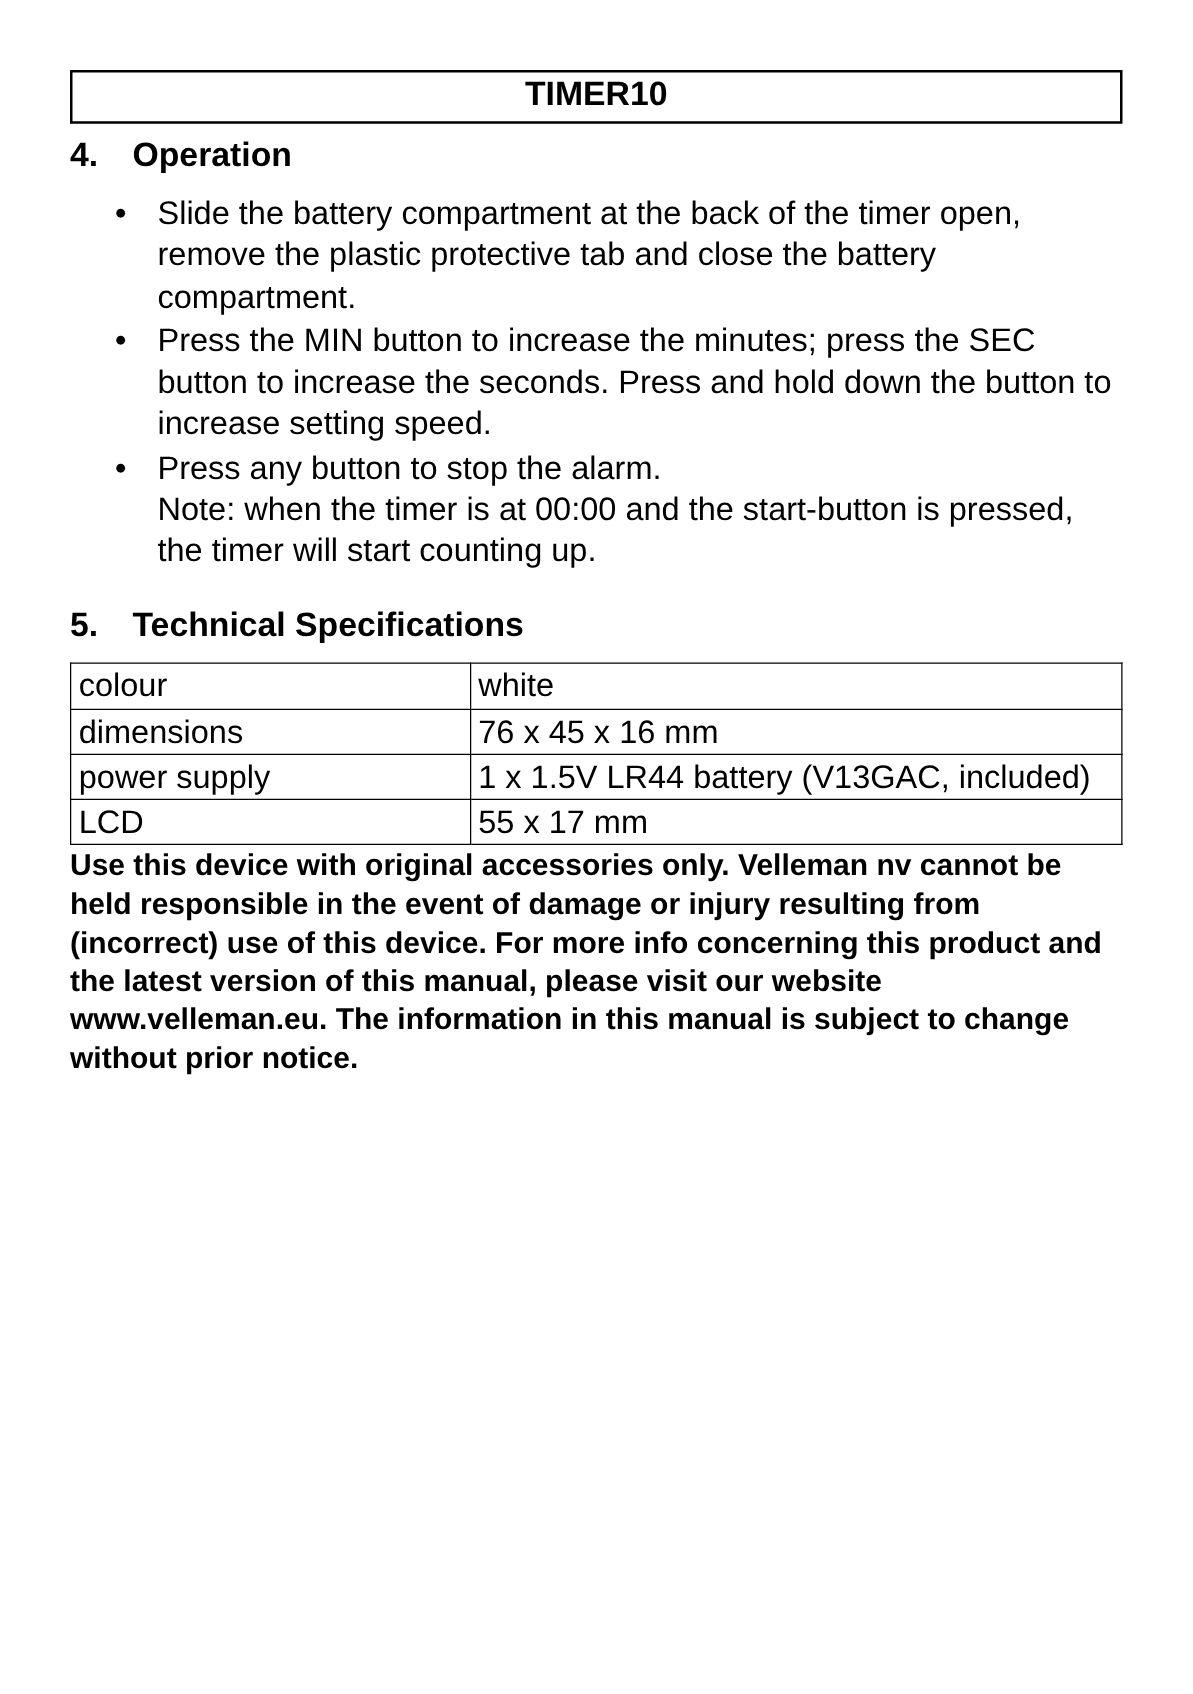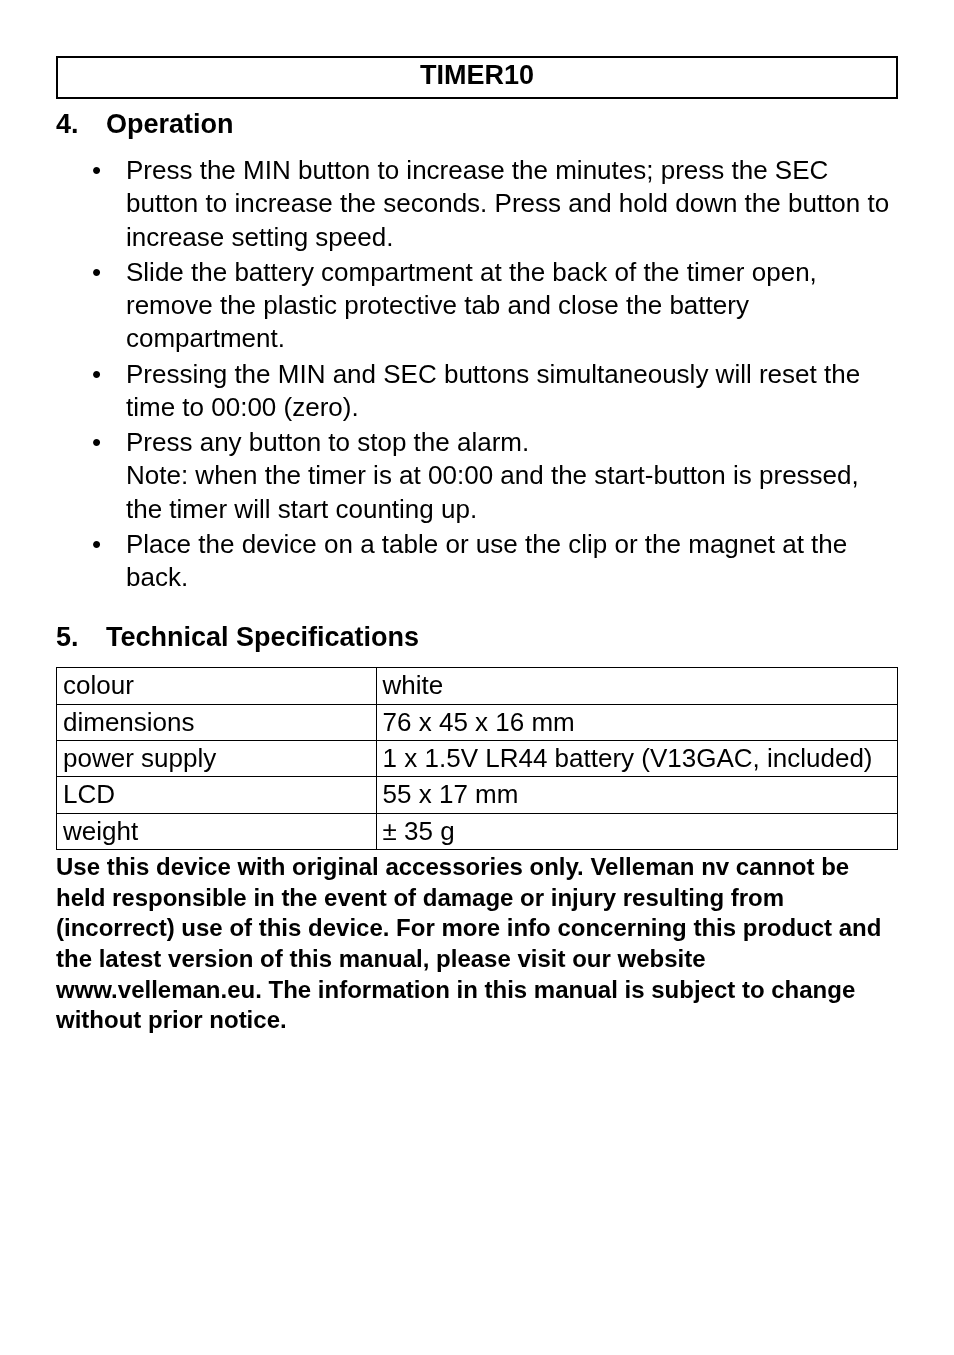--- a/index.html
+++ b/index.html
@@ -29,26 +29,24 @@
   <div class="header-box">
     <div class="header-text">TIMER10</div>
   </div>
 
   <div class="section-heading">
     <span class="section-num">4.</span>
     <span>Operation</span>
   </div>
 
   <ul class="bullets">
+    <li>Slide the battery compartment at the back of the timer open, remove the plastic protective tab and close the battery compartment.</li>
     <li>Press the MIN button to increase the minutes; press the SEC button to increase the seconds. Press and hold down the button to increase setting speed.</li>
-    <li>Slide the battery compartment at the back of the timer open, remove the plastic protective tab and close the battery compartment.</li>
-    <li>Pressing the MIN and SEC buttons simultaneously will reset the time to 00:00 (zero).</li>
     <li style="white-space: pre-line;">Press any button to stop the alarm.
 Note: when the timer is at 00:00 and the start-button is pressed, the timer will start counting up.</li>
-    <li>Place the device on a table or use the clip or the magnet at the back.</li>
   </ul>
 
   <div class="section-heading">
     <span class="section-num">5.</span>
     <span>Technical Specifications</span>
   </div>
 
   <table class="spec-table">
     <tbody>
         <tr>
@@ -60,23 +58,19 @@
       <td>76 x 45 x 16 mm</td>
     </tr>
     <tr>
       <td class="label">power supply</td>
       <td>1 x 1.5V LR44 battery (V13GAC, included)</td>
     </tr>
     <tr>
       <td class="label">LCD</td>
       <td>55 x 17 mm</td>
     </tr>
-    <tr>
-      <td class="label">weight</td>
-      <td>± 35 g</td>
-    </tr>
   </tbody>
     </table>
 
   <div class="disclaimer">Use this device with original accessories only. Velleman nv cannot be held responsible in the event of damage or injury resulting from (incorrect) use of this device. For more info concerning this product and the latest version of this manual, please visit our website www.velleman.eu. The information in this manual is subject to change without prior notice.</div>
 
 
 </div>
 
 </body></html>

